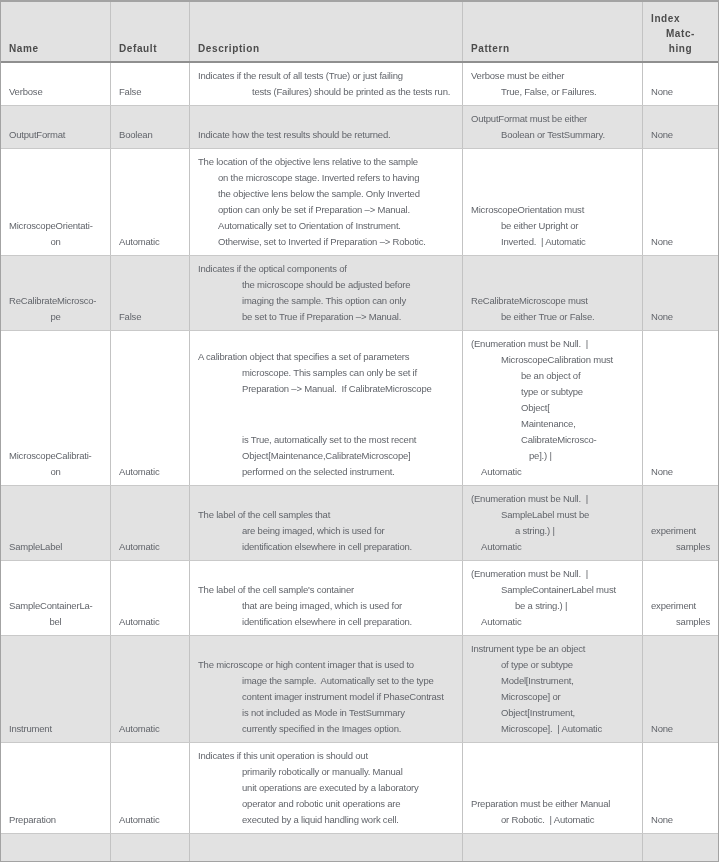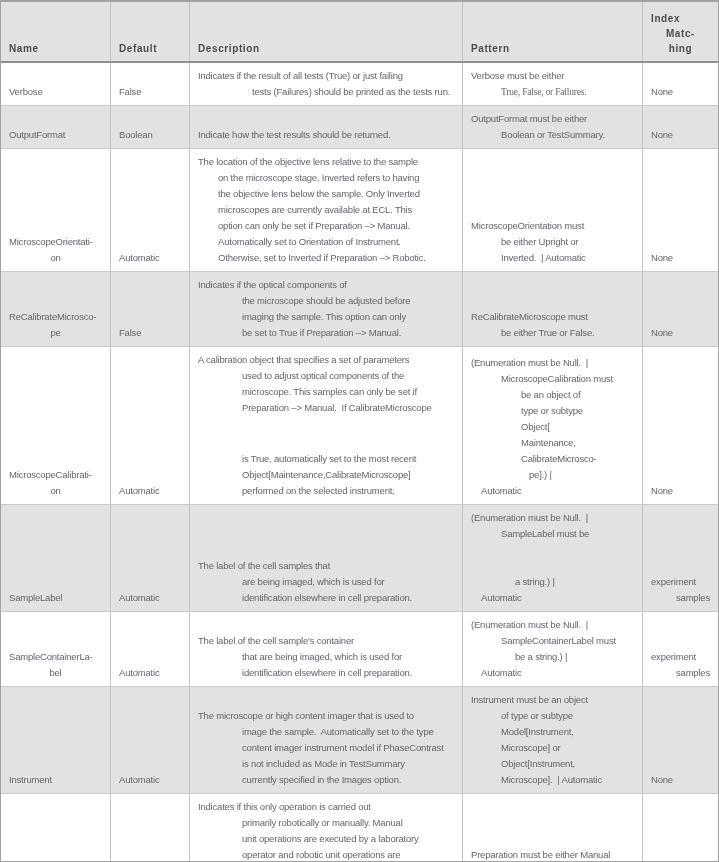--- a/index.html
+++ b/index.html
@@ -68,21 +68,21 @@
         </div>
         <div class="cell col-default">
           <div class="ln">False</div>
         </div>
         <div class="cell col-description">
           <div class="ln">Indicates if the result of all tests (True) or just failing</div>
           <div class="ln" style="padding-left: 54px;">tests (Failures) should be printed as the tests run.</div>
         </div>
         <div class="cell col-pattern">
           <div class="ln">Verbose must be either</div>
-          <div class="ln" style="padding-left: 30px; font-family: Liberation Serif, serif;">True, False, or Failures.</div>
+          <div class="ln" style="padding-left: 30px;">True, False, or Failures.</div>
         </div>
         <div class="cell col-index">
           <div class="ln">None</div>
         </div>
       </div>
       <div class="gridrow row gray">
         <div class="cell col-name">
           <div class="ln">OutputFormat</div>
         </div>
         <div class="cell col-default">
@@ -104,21 +104,20 @@
           <div class="ln">MicroscopeOrientati-</div>
           <div class="ln c">on</div>
         </div>
         <div class="cell col-default">
           <div class="ln">Automatic</div>
         </div>
         <div class="cell col-description">
           <div class="ln">The location of the objective lens relative to the sample</div>
           <div class="ln" style="padding-left: 20px;">on the microscope stage. Inverted refers to having</div>
           <div class="ln" style="padding-left: 20px;">the objective lens below the sample. Only Inverted</div>
-          <div class="ln" style="padding-left: 20px;">microscopes are currently available at ECL. This</div>
           <div class="ln" style="padding-left: 20px;">option can only be set if Preparation –&gt; Manual.</div>
           <div class="ln" style="padding-left: 20px;">Automatically set to Orientation of Instrument.</div>
           <div class="ln" style="padding-left: 20px;">Otherwise, set to Inverted if Preparation –&gt; Robotic.</div>
         </div>
         <div class="cell col-pattern">
           <div class="ln">MicroscopeOrientation must</div>
           <div class="ln" style="padding-left: 30px;">be either Upright or</div>
           <div class="ln" style="padding-left: 30px;">Inverted.  | Automatic</div>
         </div>
         <div class="cell col-index">
@@ -150,21 +149,20 @@
       <div class="gridrow row">
         <div class="cell col-name">
           <div class="ln">MicroscopeCalibrati-</div>
           <div class="ln c">on</div>
         </div>
         <div class="cell col-default">
           <div class="ln">Automatic</div>
         </div>
         <div class="cell col-description">
           <div class="ln">A calibration object that specifies a set of parameters</div>
-          <div class="ln" style="padding-left: 44px;">used to adjust optical components of the</div>
           <div class="ln" style="padding-left: 44px;">microscope. This samples can only be set if</div>
           <div class="ln" style="padding-left: 44px;">Preparation –&gt; Manual.  If CalibrateMicroscope</div>
           <div class="ln" style="padding-left: 44px; margin-top: 35px;">is True, automatically set to the most recent</div>
           <div class="ln" style="padding-left: 44px;">Object[Maintenance,CalibrateMicroscope]</div>
           <div class="ln" style="padding-left: 44px;">performed on the selected instrument.</div>
         </div>
         <div class="cell col-pattern">
           <div class="ln">(Enumeration must be Null.  |</div>
           <div class="ln" style="padding-left: 30px;">MicroscopeCalibration must</div>
           <div class="ln" style="padding-left: 50px;">be an object of</div>
@@ -187,21 +185,21 @@
           <div class="ln">Automatic</div>
         </div>
         <div class="cell col-description">
           <div class="ln">The label of the cell samples that</div>
           <div class="ln" style="padding-left: 44px;">are being imaged, which is used for</div>
           <div class="ln" style="padding-left: 44px;">identification elsewhere in cell preparation.</div>
         </div>
         <div class="cell col-pattern">
           <div class="ln">(Enumeration must be Null.  |</div>
           <div class="ln" style="padding-left: 30px;">SampleLabel must be</div>
-          <div class="ln" style="padding-left: 44px; margin-top: 32px;">a string.) |</div>
+          <div class="ln" style="padding-left: 44px;">a string.) |</div>
           <div class="ln" style="padding-left: 10px;">Automatic</div>
         </div>
         <div class="cell col-index">
           <div class="ln">experiment</div>
           <div class="ln r">samples</div>
         </div>
       </div>
       <div class="gridrow row">
         <div class="cell col-name">
           <div class="ln">SampleContainerLa-</div>
@@ -234,40 +232,40 @@
           <div class="ln">Automatic</div>
         </div>
         <div class="cell col-description">
           <div class="ln">The microscope or high content imager that is used to</div>
           <div class="ln" style="padding-left: 44px;">image the sample.  Automatically set to the type</div>
           <div class="ln" style="padding-left: 44px;">content imager instrument model if PhaseContrast</div>
           <div class="ln" style="padding-left: 44px;">is not included as Mode in TestSummary</div>
           <div class="ln" style="padding-left: 44px;">currently specified in the Images option.</div>
         </div>
         <div class="cell col-pattern">
-          <div class="ln">Instrument must be an object</div>
+          <div class="ln">Instrument type be an object</div>
           <div class="ln" style="padding-left: 30px;">of type or subtype</div>
           <div class="ln" style="padding-left: 30px;">Model[Instrument,</div>
           <div class="ln" style="padding-left: 30px;">Microscope] or</div>
           <div class="ln" style="padding-left: 30px;">Object[Instrument,</div>
           <div class="ln" style="padding-left: 30px;">Microscope].  | Automatic</div>
         </div>
         <div class="cell col-index">
           <div class="ln">None</div>
         </div>
       </div>
       <div class="gridrow row">
         <div class="cell col-name">
           <div class="ln">Preparation</div>
         </div>
         <div class="cell col-default">
           <div class="ln">Automatic</div>
         </div>
         <div class="cell col-description">
-          <div class="ln">Indicates if this only operation is carried out</div>
+          <div class="ln">Indicates if this unit operation is should out</div>
           <div class="ln" style="padding-left: 44px;">primarily robotically or manually. Manual</div>
           <div class="ln" style="padding-left: 44px;">unit operations are executed by a laboratory</div>
           <div class="ln" style="padding-left: 44px;">operator and robotic unit operations are</div>
           <div class="ln" style="padding-left: 44px;">executed by a liquid handling work cell.</div>
         </div>
         <div class="cell col-pattern">
           <div class="ln">Preparation must be either Manual</div>
           <div class="ln" style="padding-left: 30px;">or Robotic.  | Automatic</div>
         </div>
         <div class="cell col-index">

